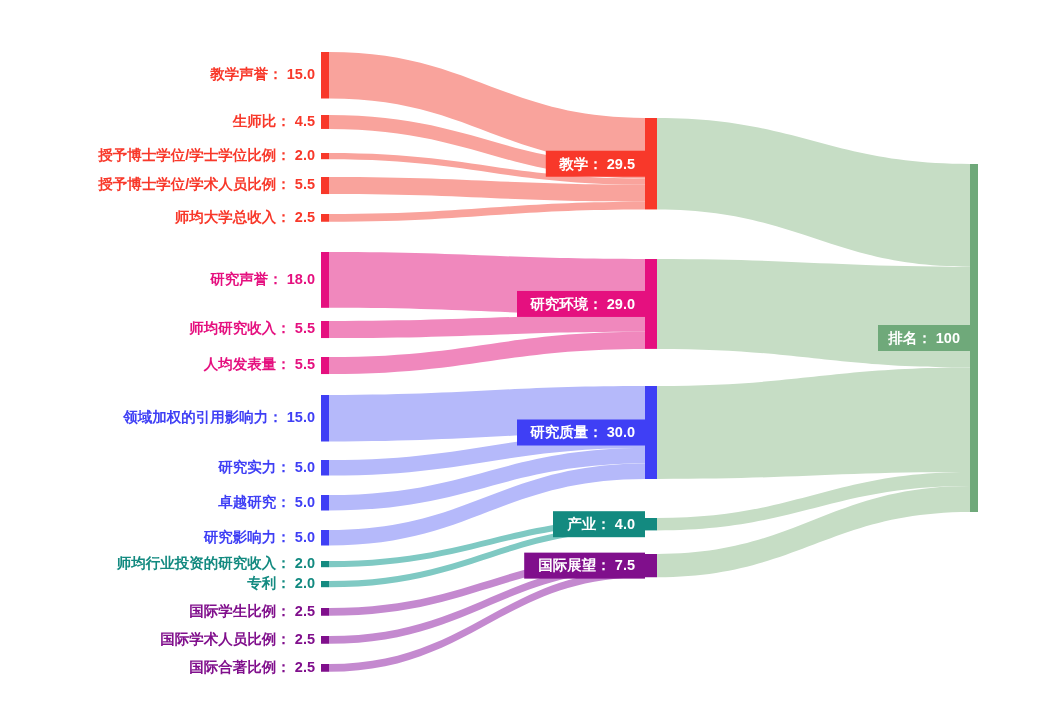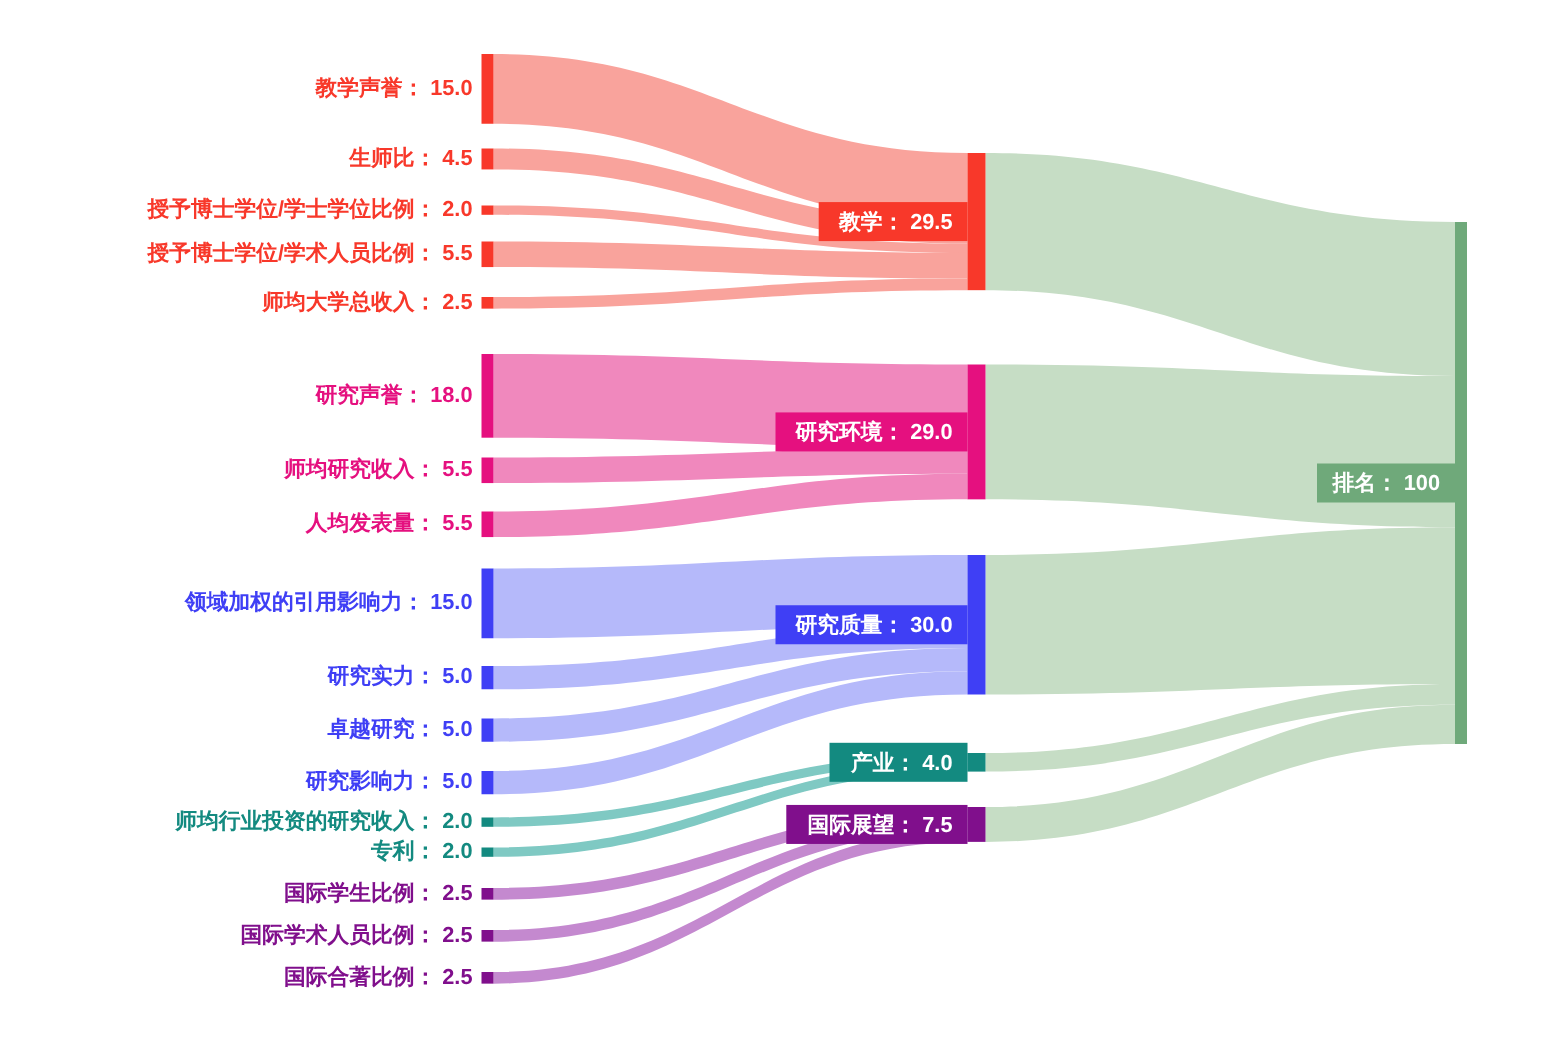--- a/index.html
+++ b/index.html
@@ -11,20 +11,21 @@
     width: 1040px;
     height: 701px;
     overflow: hidden;
     font-family: "Liberation Sans", "DejaVu Sans", sans-serif;
   }
   #sankey-root {
     position: relative;
     width: 1040px;
     height: 567px;
     background: #ffffff;
+    margin-top: 16px;
   }
   svg#sankey-svg {
     display: block;
     width: 1040px;
     height: 701px;
   }
   .link-path {
     fill-opacity: 1;
     stroke: none;
   }

